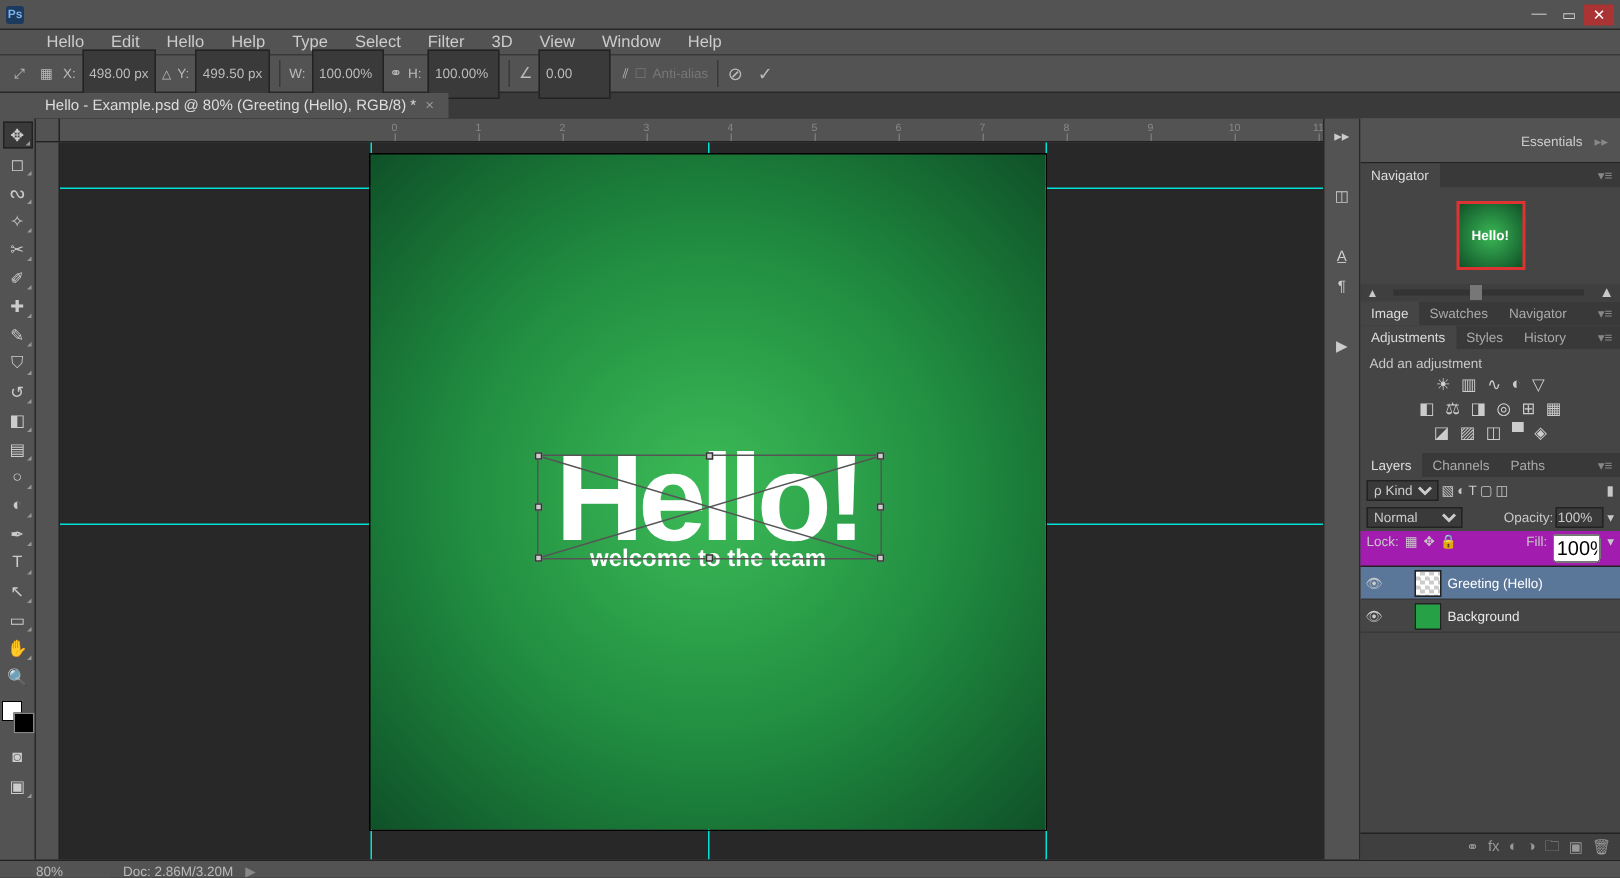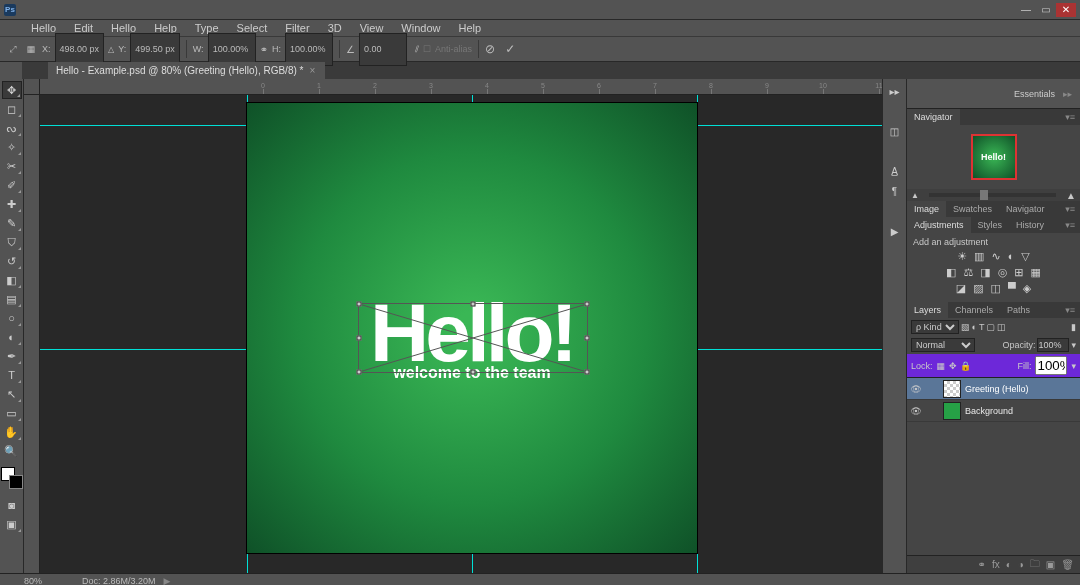--- a/index.html
+++ b/index.html
@@ -17,21 +17,21 @@
 .menubar span { padding: 2px 9px; color: #ccc; }
 
 
 .optionsbar { height: 26px; background: #535353; border-top: 1px solid #393939; border-bottom: 1px solid #282828; display: flex; align-items: center; padding: 0 6px; font-size: 9px; color:#bbb; gap:4px;}
 .optionsbar .field { background:#3a3a3a; border:1px solid #222; padding:1px 4px; min-width:48px; height:33px; display:inline-flex; align-items:center;}
 .optionsbar .icon { width:14px; height:14px; display:flex; align-items:center; justify-content:center;}
 .optionsbar .sep { width:1px; height:18px; background:#393939; margin:0 2px;}
 
 
 .doctabs { background:#3a3a3a; display:flex; margin-left:22px;}
-.doctabs .tab { background:#535353; padding:3px 10px 3px 8px; font-size:10px; color:#ddd; display:flex; align-items:center; gap:6px;margin-left:26px;}
+.doctabs .tab { background:#535353; padding:3px 10px 3px 8px; font-size:10px; color:#ddd; display:flex; align-items:center; gap:6px;}
 .doctabs .tab .close { font-size:10px; color:#999;}
 
 .shell { display:flex; height: calc(585px - 20px - 15px - 26px - 16px - 14px); }
 
 
 .tools { width:24px; background:#535353; border-right:1px solid #282828; display:flex; flex-direction:column; align-items:center; padding-top:2px; gap:1px;}
 .tools .tool { width:20px; height:18px; display:flex; align-items:center; justify-content:center; font-size:11px; color:#ccc; position:relative;}
 .tools .tool.sel { background:#3a3a3a; border:1px solid #222;}
 .tools .tool .tri { position:absolute; right:1px; bottom:1px; width:0; height:0; border-left:3px solid transparent; border-bottom:3px solid #999;}
 .tools .colors { margin-top:6px; width:22px; height:22px; position:relative;}
@@ -78,21 +78,21 @@
 .tabs { display:flex; background:#393939; font-size:9px;}
 .tabs span { padding:3px 7px; color:#aaa;}
 .tabs span.active { background:#454545; color:#ddd;}
 .tabs .menu { margin-left:auto; padding:3px 5px; color:#888;}
 
 .panelbody { background:#454545; padding:4px 6px; font-size:9px;}
 .panelbody .icons { display:flex; gap:7px; color:#ccc; font-size:11px; justify-content:center; margin:3px 0;}
 
 .layeropts { display:flex; align-items:center; padding:2px 4px; background:#454545; font-size:9px; gap:2px;}
 .layeropts select,.layeropts input { background:#3a3a3a; border:1px solid #222; color:#ccc; font-size:9px; height:14px;}
-.layerlocks { display:flex; align-items:center; padding:2px 4px; background:#6d28d9; font-size:9px; gap:4px; border-bottom:1px solid #222;}
+.layerlocks { display:flex; padding:2px 4px; background:#a21caf; font-size:9px; gap:4px; border-bottom:1px solid #222;}
 
 .layers { flex:1; background:#454545; overflow:auto;}
 .layer { height:22px; display:flex; align-items:center; border-bottom:1px solid #393939; font-size:9px;}
 .layer.sel { background:#5a7698;}
 .layer .eye { width:18px; text-align:center; color:#ccc;}
 .layer .lock { width:14px;}
 .layer .th { width:18px; height:18px; margin:0 4px; border:1px solid #222;}
 .layer .th.checker { background: repeating-conic-gradient(#ccc 0 25%,#fff 0 50%) 0 0/6px 6px;}
 .layer .th.green { background:#26a146;}
 .layer .name { color:#e8e8e8;}

